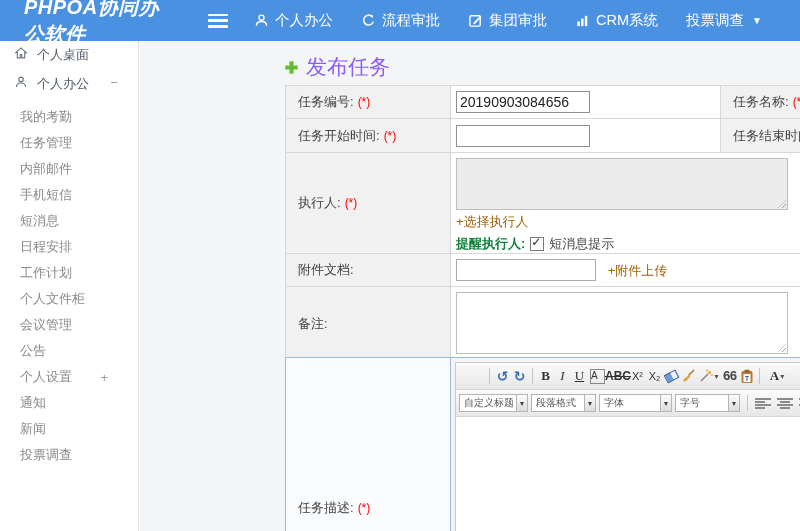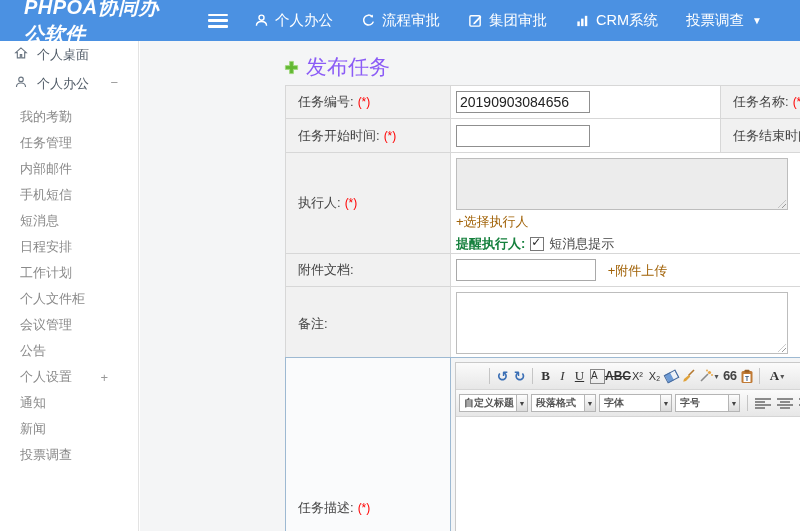--- a/index.html
+++ b/index.html
@@ -62,21 +62,21 @@
   .b-bold{font-family:"Liberation Serif",serif;font-weight:bold;font-size:13px;}
   .b-italic{font-family:"Liberation Serif",serif;font-style:italic;font-size:13px;}
   .b-under{font-family:"Liberation Serif",serif;font-size:13px;text-decoration:underline;}
   .b-fontbox{font-size:10px;border:1px solid #888;height:13px;min-width:13px;margin:0 2px;}
   .b-strike{font-size:12px;font-weight:bold;text-decoration:line-through;width:22px;}
   .b-supsub{font-size:11px;}
   .b-quote{font-family:Liberation Mono, monospace;font-weight:bold;font-size:13px;color:#444;letter-spacing:-1px;}
   .b-color{font-family:"Liberation Serif",serif;font-weight:bold;font-size:13px;}
   .mini-caret{font-size:8px;color:#555;margin-left:1px;}
   .sel{height:16px;border:1px solid #b5b5b5;background:#fff;font-size:10px;color:#555;
-    display:flex;align-items:center;padding-left:4px;white-space:nowrap;overflow:hidden;cursor:pointer;font-weight:bold;}
+    display:flex;align-items:center;padding-left:4px;white-space:nowrap;overflow:hidden;cursor:pointer;}
   .selcaret{width:11px;height:18px;border:1px solid #b5b5b5;border-left:none;box-sizing:border-box;
     display:flex;align-items:center;justify-content:center;font-size:7px;color:#444;
     background:linear-gradient(#fdfdfd,#dcdcdc);cursor:pointer;}
   .selgrp{display:flex;align-items:center;margin-right:3px;}
   .ali{width:16px;height:11px;margin:0 3px;cursor:pointer;}
   .al-l{background:linear-gradient(#8a8a8a 0 0) 0 0/16px 2px no-repeat,linear-gradient(#8a8a8a 0 0) 0 3px/10px 2px no-repeat,linear-gradient(#8a8a8a 0 0) 0 6px/16px 2px no-repeat,linear-gradient(#8a8a8a 0 0) 0 9px/10px 2px no-repeat;}
   .al-c{background:linear-gradient(#8a8a8a 0 0) 0 0/16px 2px no-repeat,linear-gradient(#8a8a8a 0 0) 3px 3px/10px 2px no-repeat,linear-gradient(#8a8a8a 0 0) 0 6px/16px 2px no-repeat,linear-gradient(#8a8a8a 0 0) 3px 9px/10px 2px no-repeat;}
   .al-r{background:linear-gradient(#8a8a8a 0 0) 0 0/16px 2px no-repeat,linear-gradient(#8a8a8a 0 0) 6px 3px/10px 2px no-repeat,linear-gradient(#8a8a8a 0 0) 0 6px/16px 2px no-repeat,linear-gradient(#8a8a8a 0 0) 6px 9px/10px 2px no-repeat;}
   .editor-content{flex:1;background:#fff;}
   

